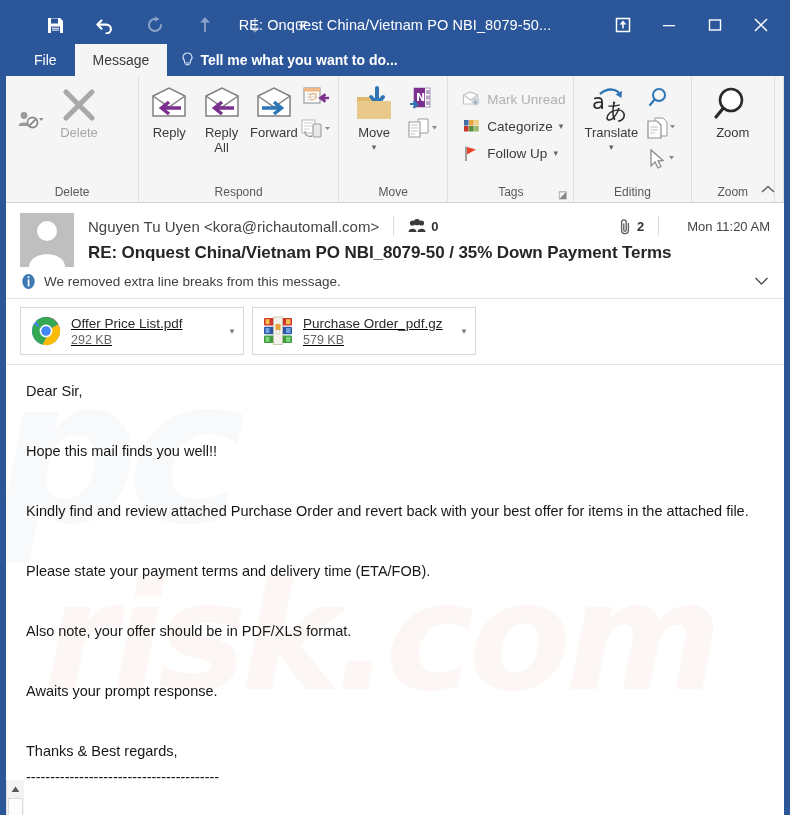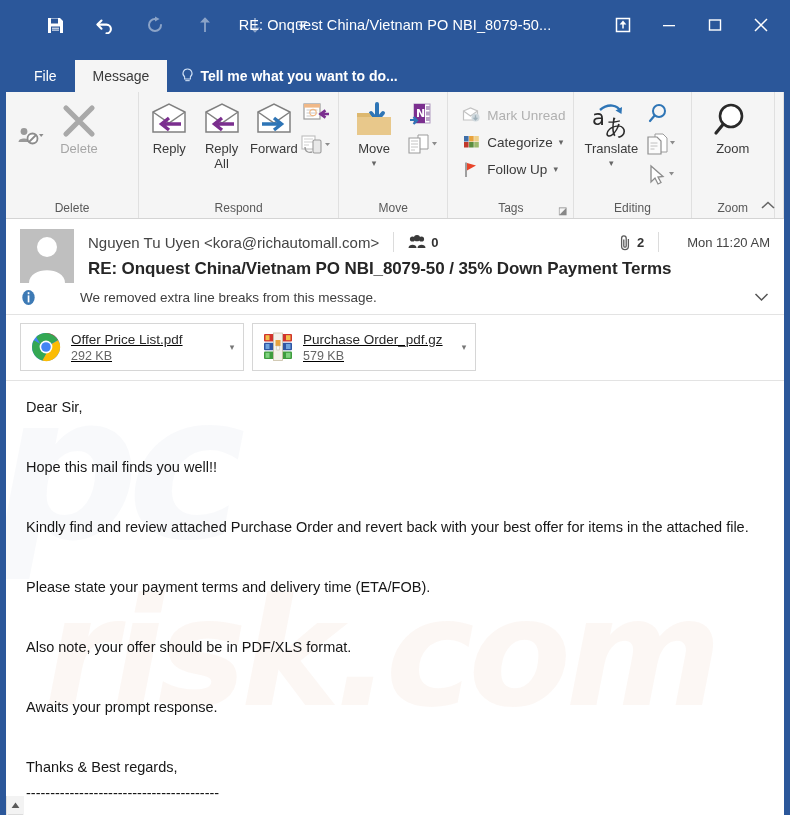--- a/index.html
+++ b/index.html
@@ -51,21 +51,20 @@
     display: flex; align-items: center; justify-content: center;
     cursor: pointer;
   }
 
   
   .tabstrip {
     height: 32px;
     display: flex; align-items: flex-end;
     background: #2b579a;
     padding-left: 10px;
-    margin-top: 16px;
   }
   .tab {
     height: 32px;
     padding: 0 18px;
     display: flex; align-items: center;
     font-size: 14px;
     color: #fff;
     cursor: pointer;
   }
   .tab.active {
@@ -156,21 +155,20 @@
   .subject {
     font-size: 17px; color: #262626; font-weight: bold;
     padding-top: 4px; letter-spacing: -0.1px;
   }
   .infobar {
     display: flex; align-items: center;
     padding: 6px 14px 8px 14px;
     font-size: 13.5px; color: #404040;
     background: #fff;
     border-bottom: 1px solid #e3e3e3;
-    gap: 36px;
   }
   .infobar .ibico { margin-right: 7px; display: flex; }
   .infobar .chev { margin-left: auto; color: #555; font-size: 14px; cursor: pointer; }
 
   .attachbar {
     display: flex; gap: 8px;
     padding: 8px 14px 9px 14px;
     background: #fff;
     border-bottom: 1px solid #e3e3e3;
   }

